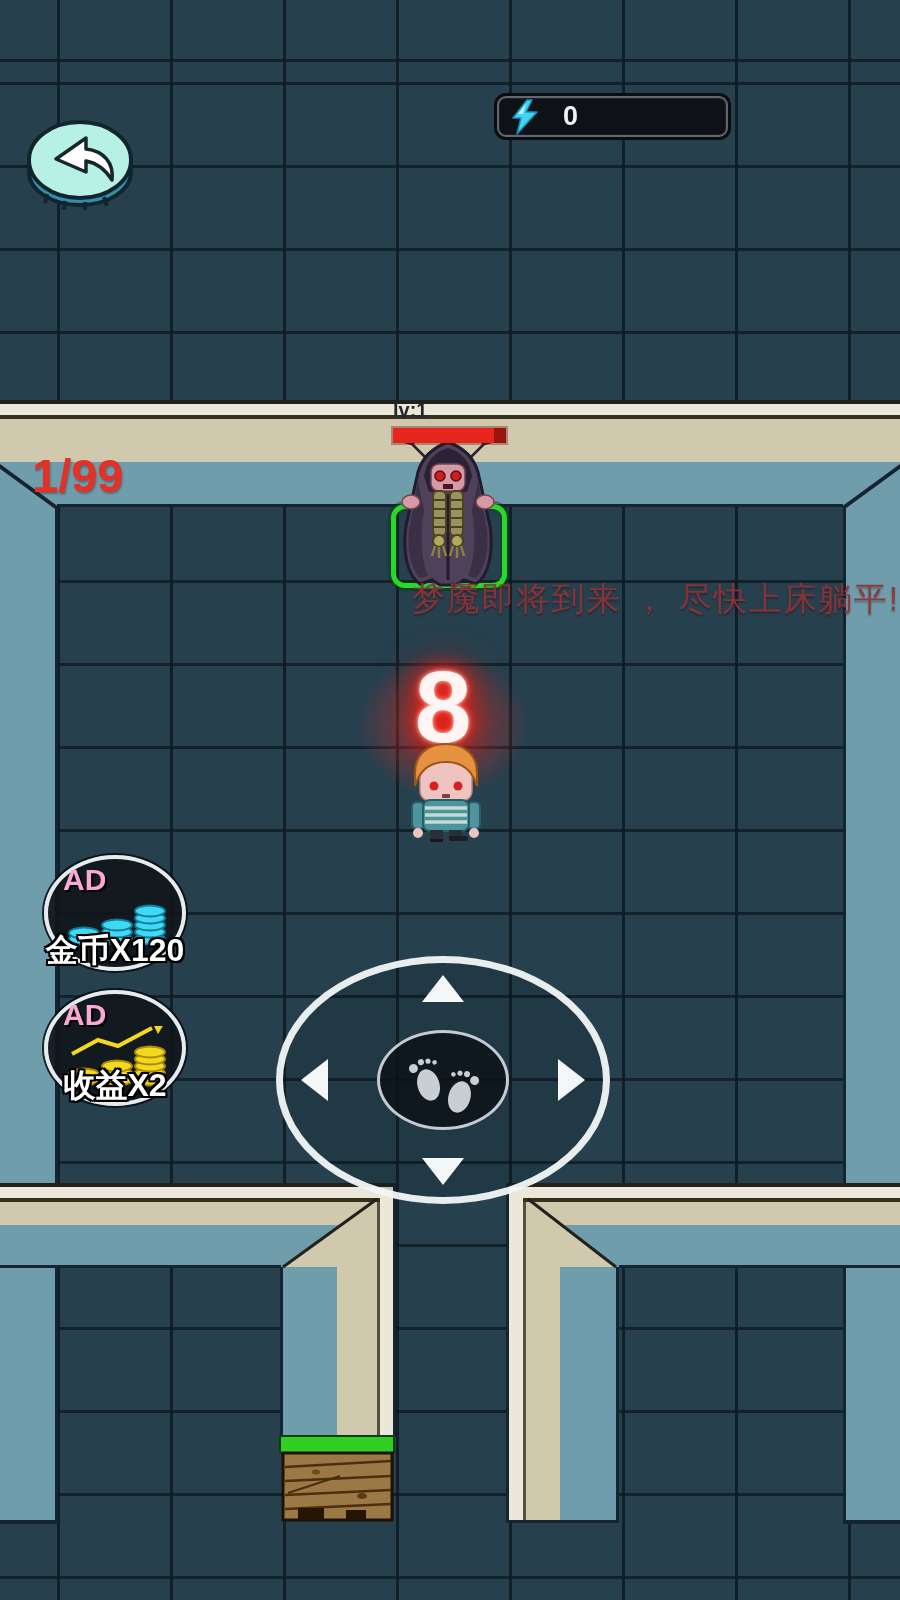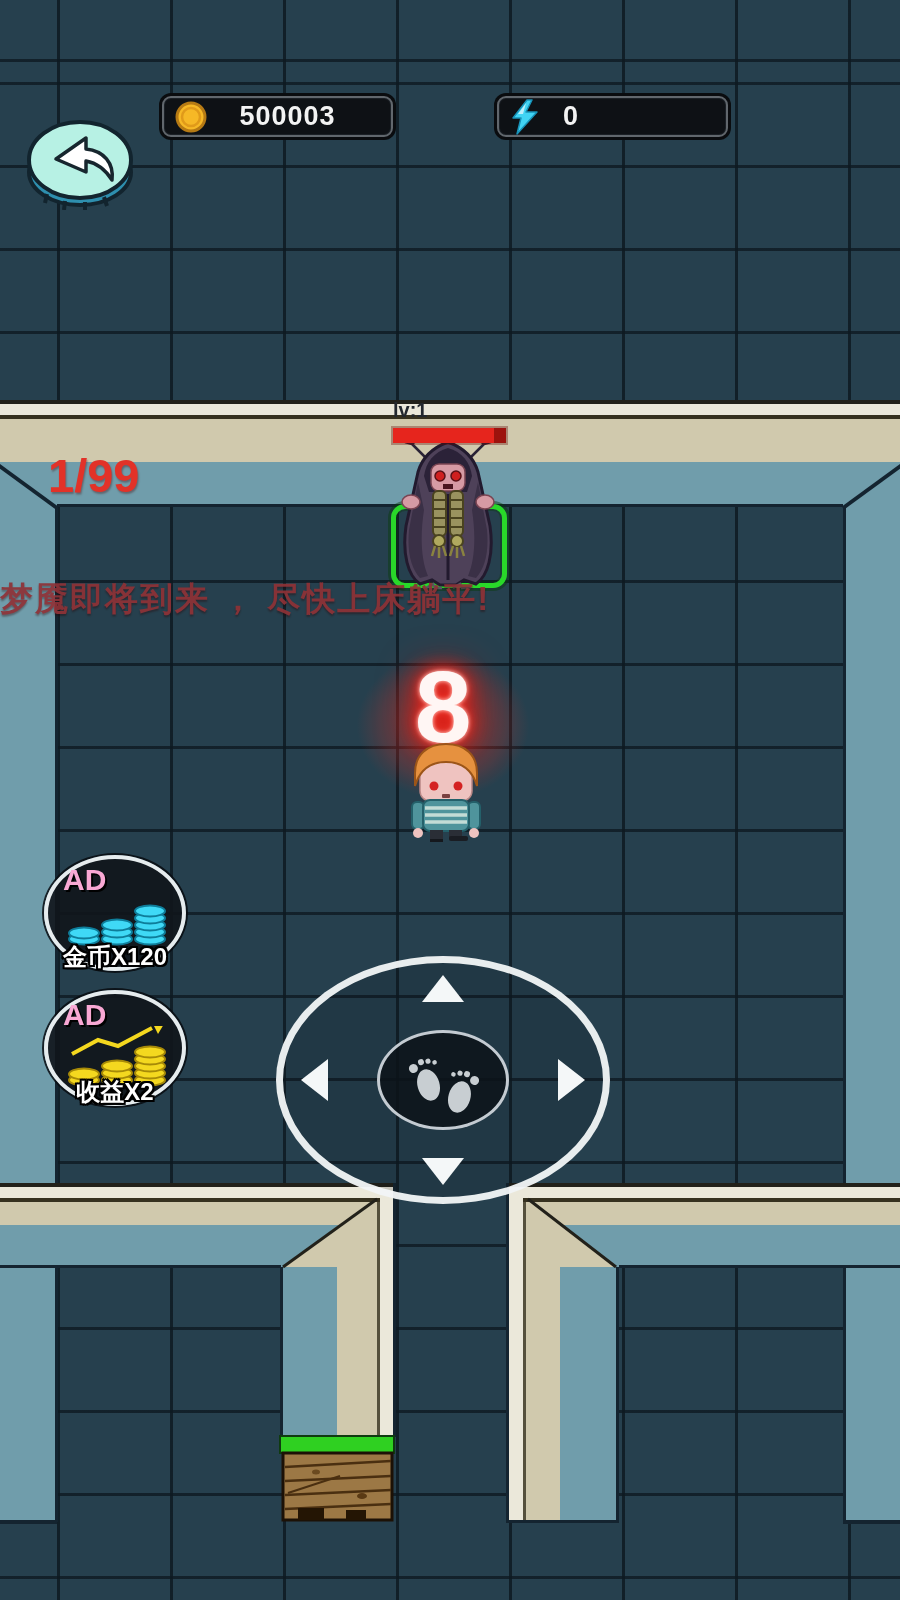--- a/index.html
+++ b/index.html
@@ -27,41 +27,41 @@
   .pill.energy .val{text-align:left;padding-left:22px;}
 
   .back-btn{position:absolute;left:24px;top:114px;width:112px;height:96px;cursor:pointer;}
 
   
   .lv-label{position:absolute;left:393px;top:399px;width:113px;text-align:left;
     font-size:20px;font-weight:bold;color:#23282e;}
   .hp-bar{position:absolute;left:393px;top:428px;width:113px;height:15px;background:#e6251d;
     box-shadow:0 0 0 2px rgba(100,10,5,0.35);}
   .hp-bar .lost{position:absolute;right:0;top:0;width:12px;height:100%;background:#9c130d;}
-  .wave{position:absolute;left:48px;top:448px;font-size:47px;font-weight:bold;color:#e23228;
+  .wave{position:absolute;left:32px;top:448px;font-size:47px;font-weight:bold;color:#e23228;
     text-shadow:1px 2px 2px rgba(70,0,0,0.35);}
   .target-box{position:absolute;left:391px;top:504px;width:116px;height:84px;border-radius:14px;
     border:5px solid #29d829;box-shadow:0 0 0 3px rgba(8,60,10,0.45), inset 0 0 0 2px rgba(8,60,10,0.35);}
-  .warning{position:absolute;left:0;top:577px;width:900px;text-align:left;
-    font-size:33px;font-weight:bold;letter-spacing:2px;color:#8f3136;opacity:0.92;
+  .warning{position:absolute;left:0;top:577px;width:900px;text-align:right;
+    font-size:33px;font-weight:normal;letter-spacing:2px;color:#8f3136;opacity:0.92;
     text-shadow:0 2px 2px rgba(40,0,0,0.4);}
   .glow{position:absolute;left:328px;top:628px;width:230px;height:195px;
     background:radial-gradient(ellipse closest-side, rgba(255,45,30,0.5), rgba(255,45,30,0.16) 55%, transparent 75%);}
   .countdown{position:absolute;left:343px;top:656px;width:200px;text-align:center;
     font-size:102px;line-height:1;font-weight:bold;color:#fff6f4;
     text-shadow:0 0 4px #ffd8d2, 0 0 10px #ff4538, 0 0 22px #ff2015, 0 0 42px #e01005;}
 
   
   .ad-btn{position:absolute;left:44px;width:142px;height:116px;border-radius:50%;
     background:rgba(16,22,27,0.92);border:4px solid #e6ecee;
     box-shadow:0 0 0 2px rgba(8,12,16,0.85);cursor:pointer;}
   .ad-btn .badge{position:absolute;top:4px;left:15px;font-size:30px;font-weight:bold;color:#f9a8d4;
     text-shadow:2px 2px 0 #000;}
   .ad-btn .label{position:absolute;bottom:-6px;left:50%;transform:translateX(-50%);
-    white-space:nowrap;font-size:24px;font-weight:bold;color:#fff;
+    white-space:nowrap;font-size:32px;font-weight:bold;color:#fff;
     text-shadow:-2px 0 0 #000,2px 0 0 #000,0 -2px 0 #000,0 2px 0 #000,-2px -2px 0 #000,2px 2px 0 #000,-2px 2px 0 #000,2px -2px 0 #000;}
   .ad-btn .icon{position:absolute;left:18px;top:32px;}
 
   
   .joystick{position:absolute;left:276px;top:956px;width:334px;height:248px;border-radius:50%;
     border:7px solid rgba(243,247,248,0.95);background:rgba(10,18,24,0.16);}
   .arr{position:absolute;width:0;height:0;}
   .arr-up{left:50%;top:12px;transform:translateX(-50%);
     border-left:21px solid transparent;border-right:21px solid transparent;border-bottom:27px solid #f4f7f8;}
   .arr-down{left:50%;bottom:12px;transform:translateX(-50%);
@@ -197,27 +197,20 @@
 
   <div class="back-btn">
     <svg width="112" height="96" viewBox="0 0 112 96">
       <ellipse cx="56" cy="58" rx="51" ry="33" fill="#2e8fae" stroke="#12242e" stroke-width="4"></ellipse>
       <path d="M23,80 l-2,9 M41,87 l-1,9 M61,88 l0,9 M80,83 l3,9" stroke="#12242e" stroke-width="4"></path>
       <ellipse cx="56" cy="46" rx="51" ry="38" fill="#b7f1e4" stroke="#12242e" stroke-width="4"></ellipse>
       <path d="M32,45 L62,24 L62,35 C80,37 90,49 88,66 C81,55 73,49 62,47 L62,58 Z" fill="#ffffff" stroke="#17262e" stroke-width="3.5" stroke-linejoin="round"></path>
     </svg>
   </div>
 
-  <div class="pill" style="left:162px">
-    <svg width="34" height="34" viewBox="0 0 34 34">
-      <circle cx="17" cy="17" r="14" fill="#f6b826" stroke="#b67a14" stroke-width="3"></circle>
-      <circle cx="17" cy="17" r="9" fill="none" stroke="#e09a1a" stroke-width="2.5"></circle>
-    </svg>
-    <span class="val">500003</span>
-  </div>
 
   <div class="pill energy" style="left:497px">
     <svg width="32" height="36" viewBox="0 0 32 36">
       <polygon points="18,1 4,19 12,19 8,35 28,13 17,13 23,1" fill="#41d4f4" stroke="#1792b8" stroke-width="1.5" stroke-linejoin="round"></polygon>
       <polygon points="17,4 9,15 14,15" fill="#bdeffc"></polygon>
     </svg>
     <span class="val">0</span>
   </div>
 
   <div class="ad-btn" style="top:855px">

